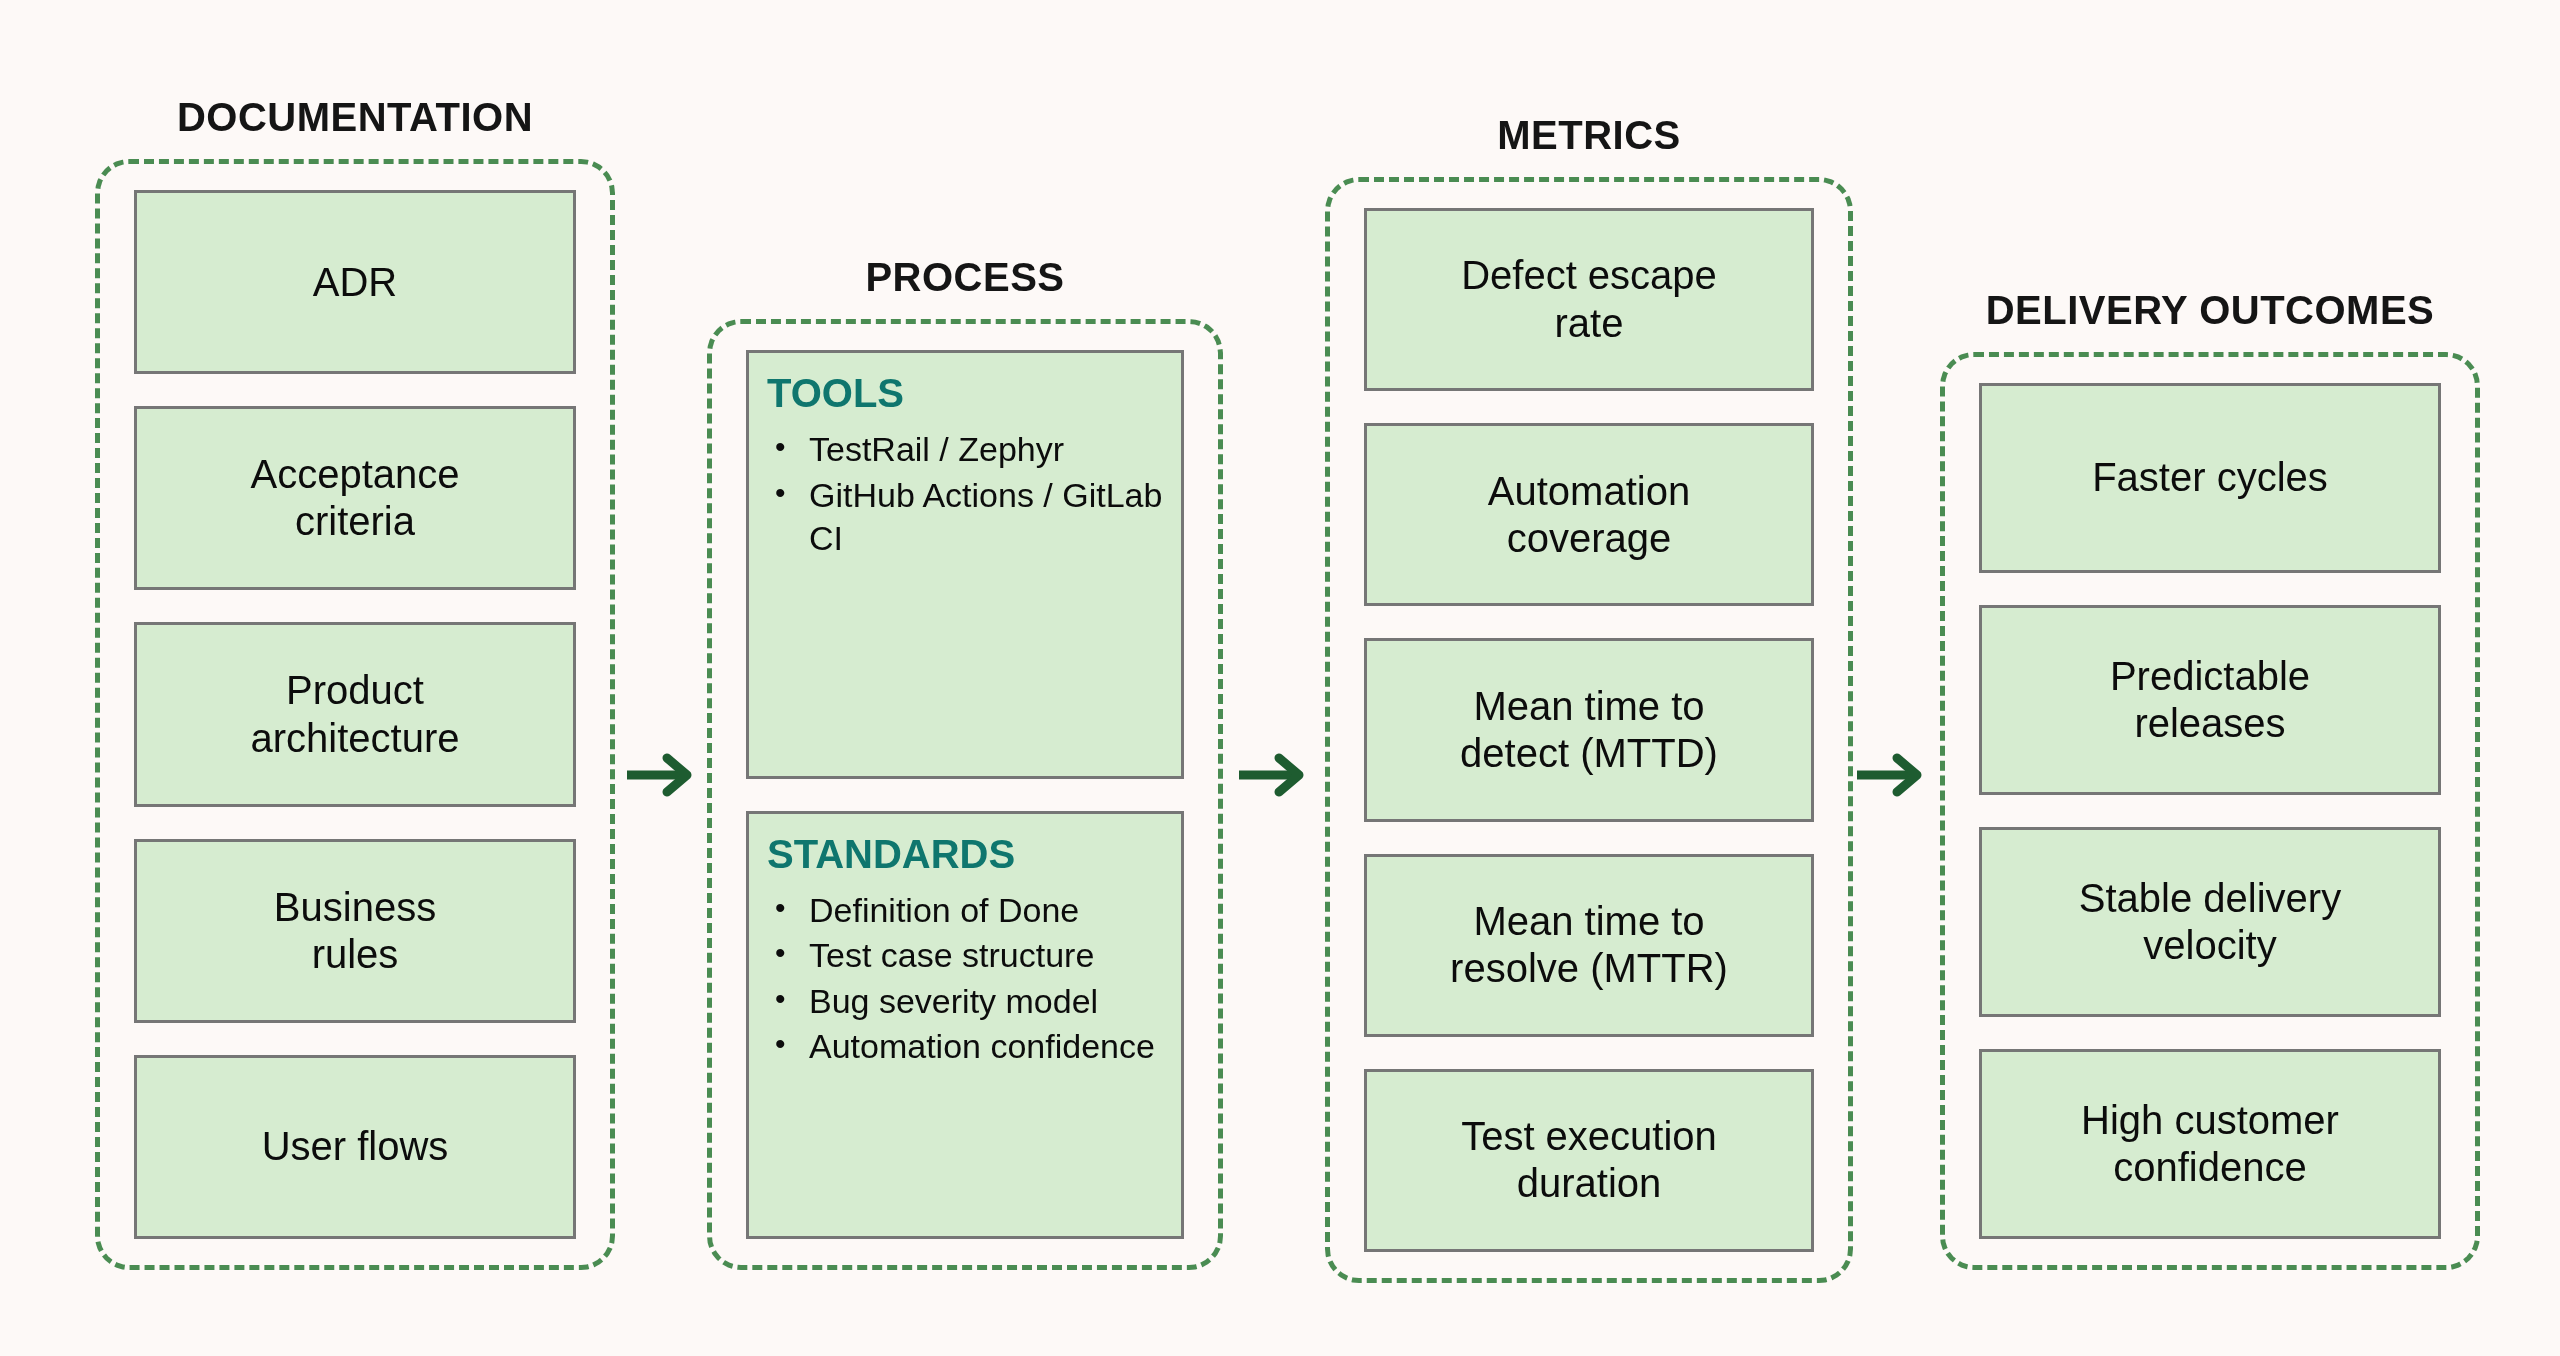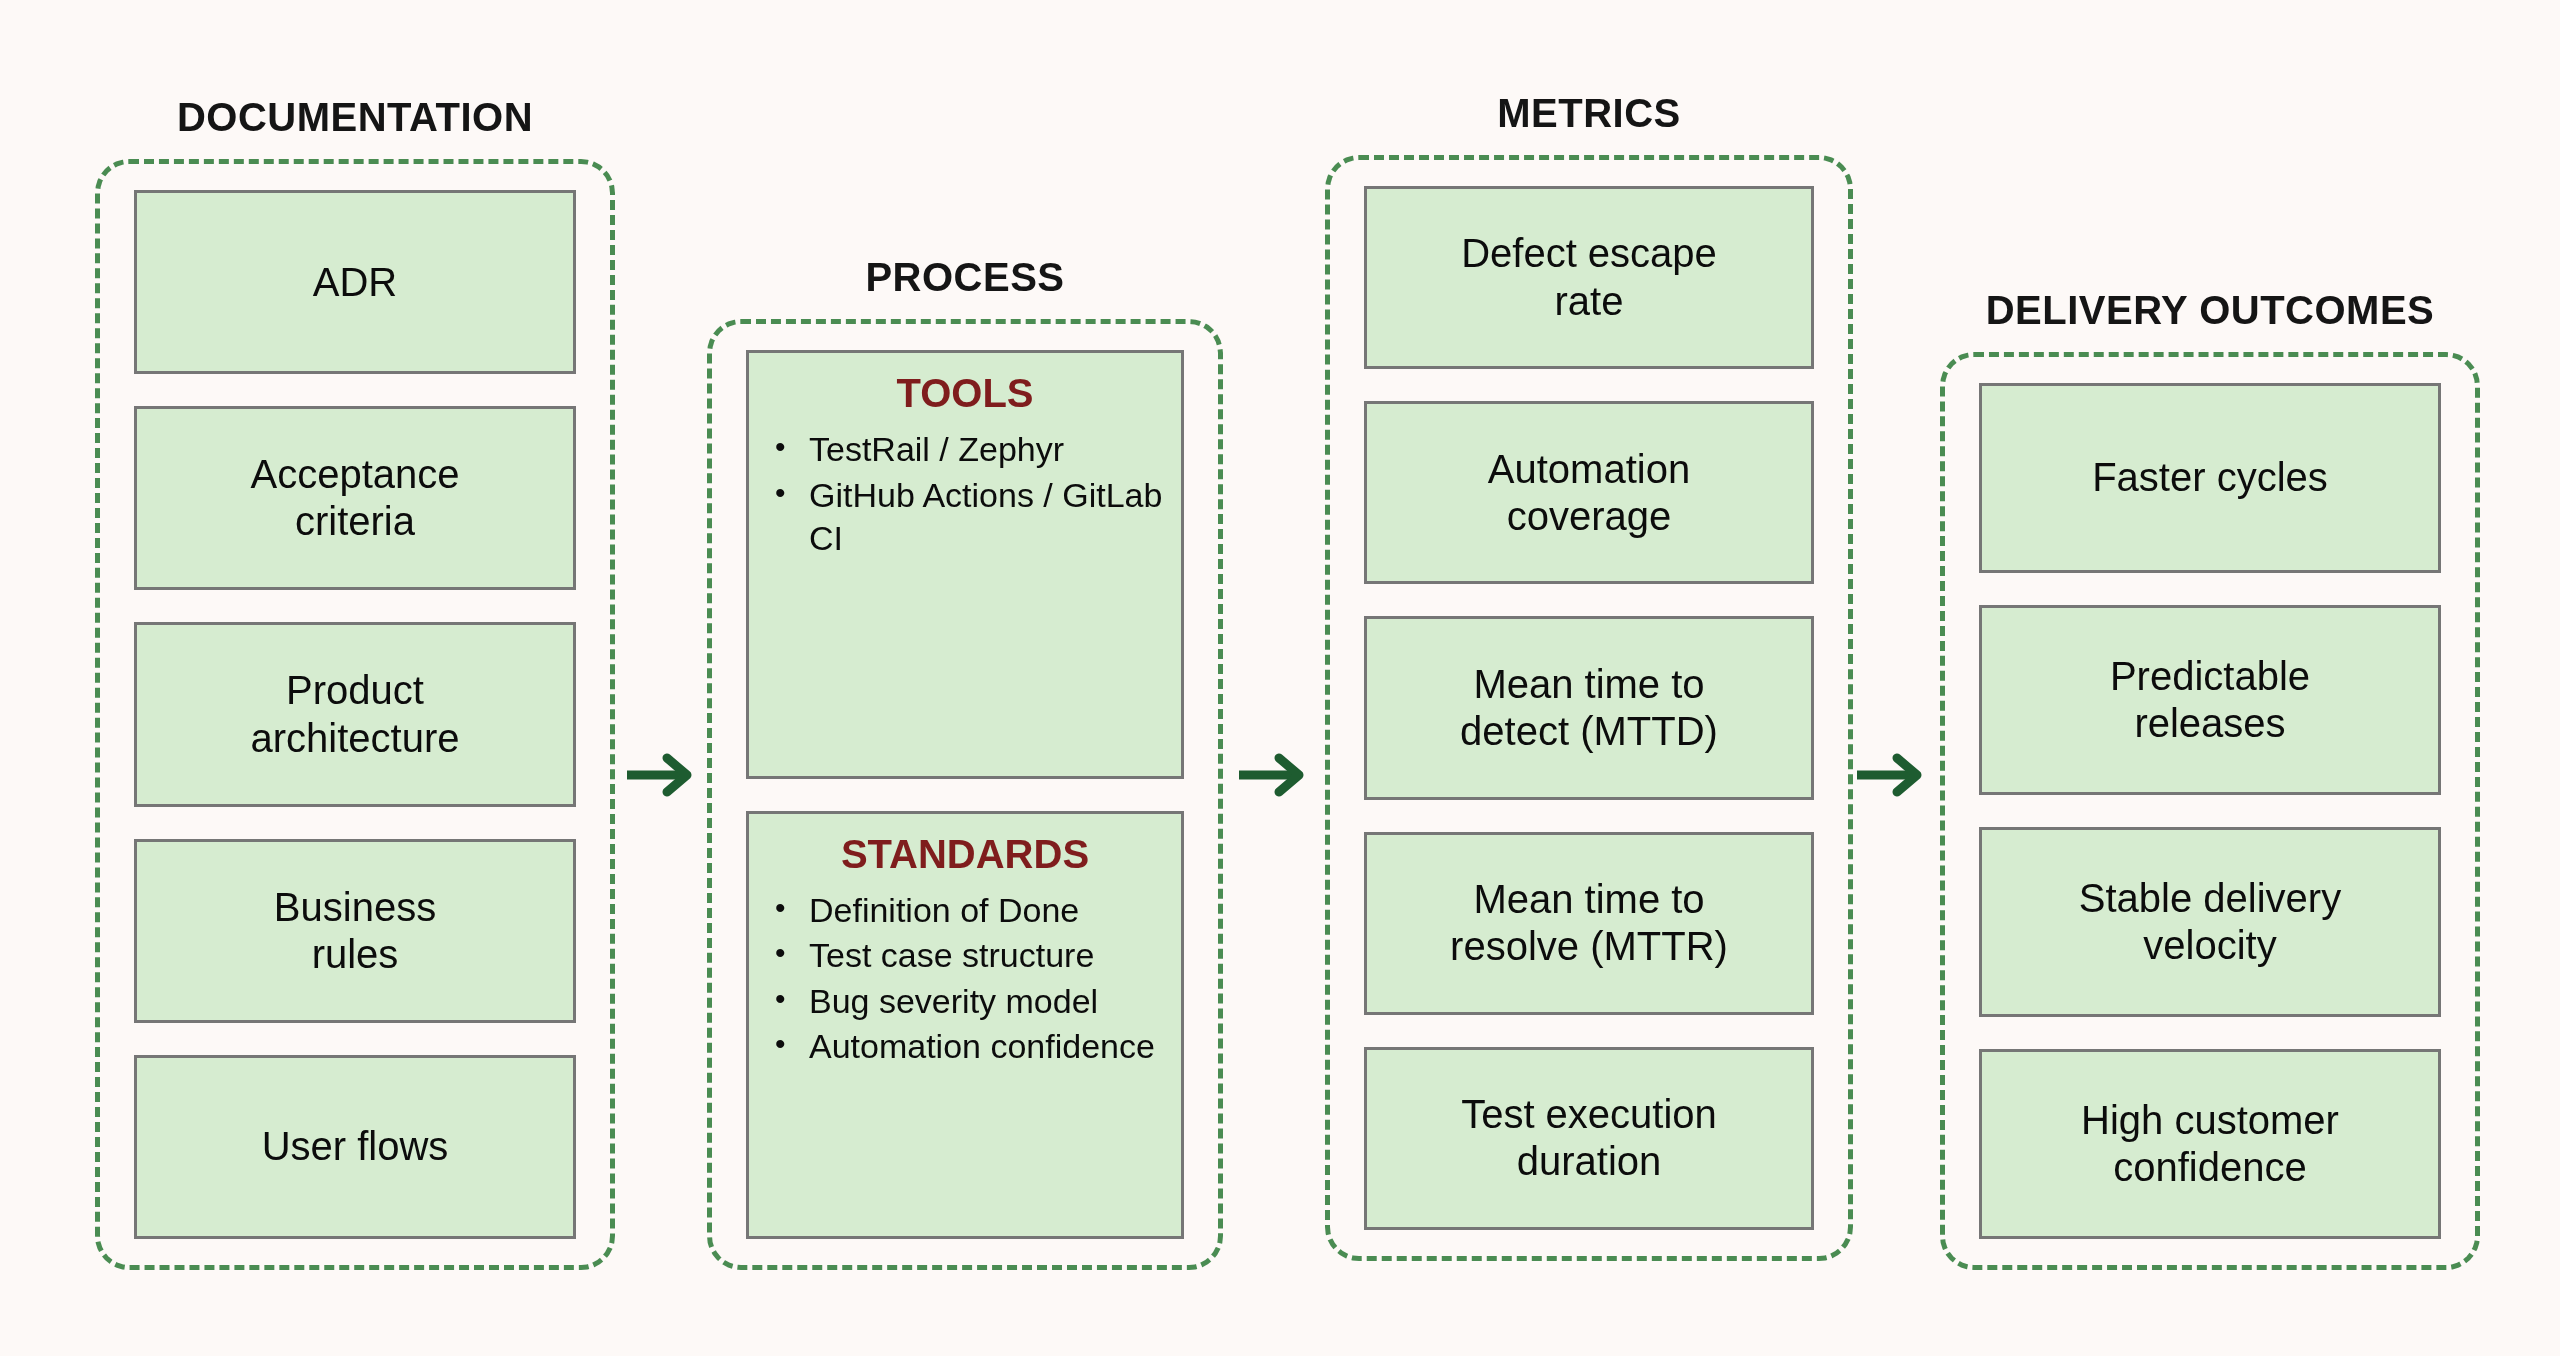--- a/index.html
+++ b/index.html
@@ -71,22 +71,21 @@
     border: 3px solid #767676;
     flex: 1 1 0;
     display: flex;
     flex-direction: column;
     padding: 18px 18px 14px 18px;
   }
 
   .group-title {
     font-size: 40px;
     font-weight: bold;
-    color: #7f1d1d;
-    text-align: center;
+    color: #0f766e;
     margin-bottom: 12px;
   }
 
   .group-list {
     list-style: none;
     font-size: 34px;
     line-height: 1.28;
     color: #0c0c0c;
   }
 
@@ -108,21 +107,21 @@
   .arrow {
     position: absolute;
     width: 72px;
     height: 56px;
   }
   .arrow svg { display: block; width: 100%; height: 100%; }
 
   
   .stage-doc      { left: 95px;   top: 95px;  width: 520px;  height: 1175px; }
   .stage-process  { left: 707px;  top: 255px; width: 516px;  height: 1015px; }
-  .stage-metrics  { left: 1325px; top: 91px; width: 528px;  height: 1170px; }
+  .stage-metrics  { left: 1325px; top: 113px; width: 528px;  height: 1170px; }
   .stage-outcomes { left: 1940px; top: 288px; width: 540px;  height: 982px;  }
 </style>
 </head>
 <body style="background: rgb(253, 249, 247);">
 
 <div id="flow-canvas">
 
   <div class="stage stage-doc">
     <div class="stage-title">DOCUMENTATION</div>
     <div class="stage-body">

